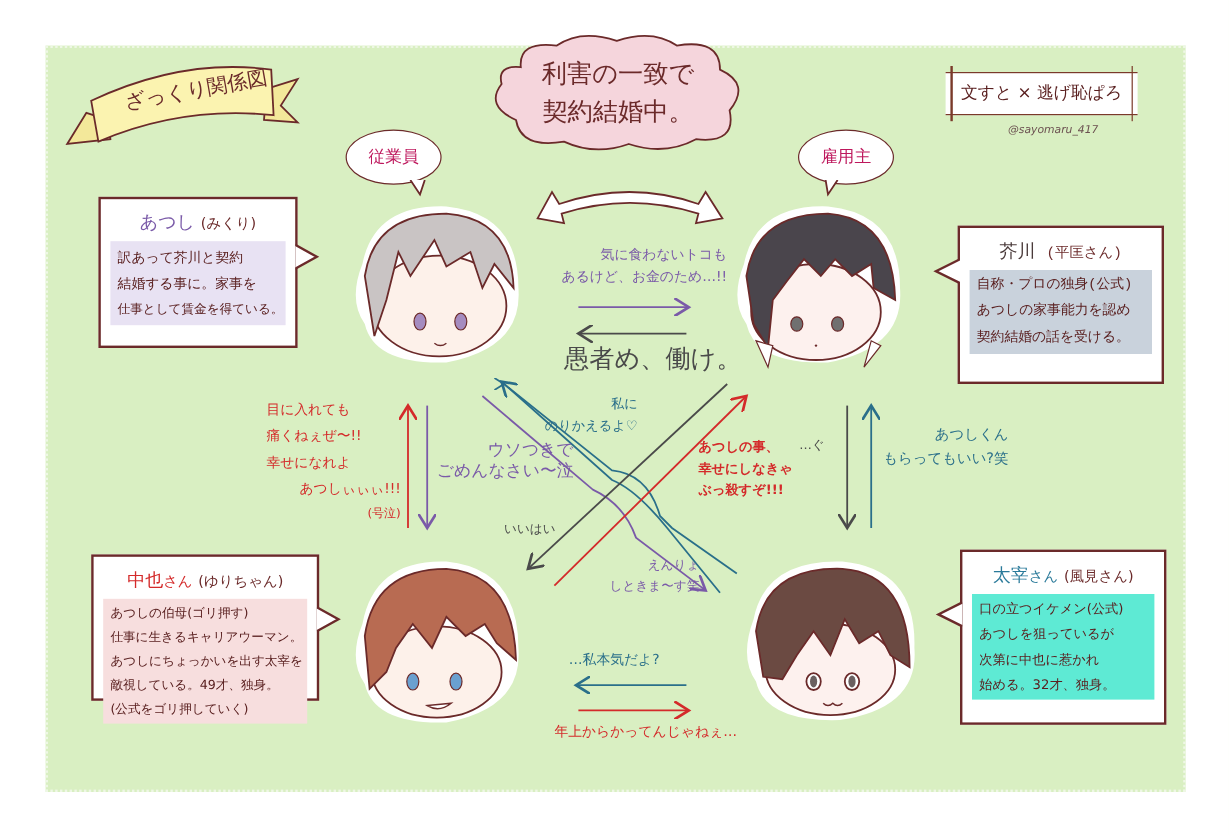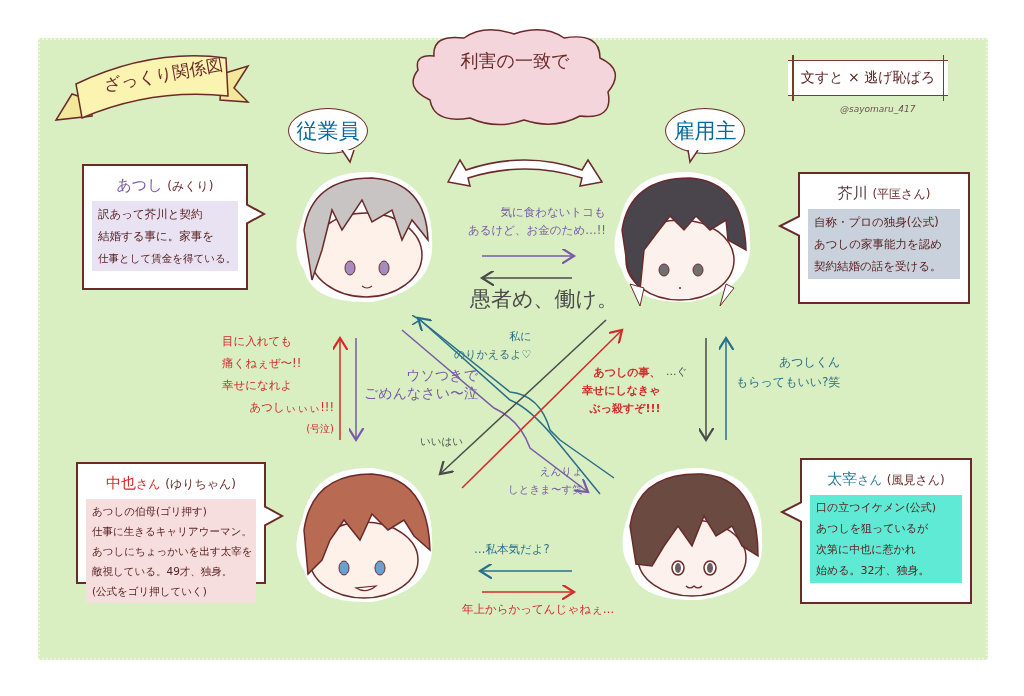--- a/index.html
+++ b/index.html
@@ -7,42 +7,42 @@
   body { position: relative; font-family: "DejaVu Sans", sans-serif; color: #6b2a2a; }
   .canvas { position: absolute; left: 38px; top: 38px; width: 950px; height: 622px; background: #d9efc2; border: 2px dotted #eef7e5; }
   .abs { position: absolute; }
 
   
   .banner { left: 62px; top: 48px; width: 180px; height: 70px; }
   .banner-text { position: absolute; left: 40px; top: 26px; font-size: 17px; color: #6b2a2a; transform: rotate(-10deg); transform-origin: left top; white-space: nowrap; }
 
   
   .cloud { left: 404px; top: 26px; width: 222px; height: 100px; }
-  .cloud-text { position: absolute; left: 0; width: 222px; text-align: center; font-size: 18px; color: #6b2a2a; line-height: 30px; }
+  .cloud-text { position: absolute; left: 0; width: 222px; text-align: center; font-size: 21px; color: #6b2a2a; line-height: 30px; }
 
   
   .title-box { left: 788px; top: 60px; width: 160px; height: 36px; border-top: 1.5px solid #7a3a2a; border-bottom: 1.5px solid #7a3a2a; background: #fff; display:flex; align-items:center; justify-content:center; font-size: 14px; color:#5a2020; }
   .title-box::before, .title-box::after { content:""; position:absolute; top:-6px; bottom:-6px; width:1.5px; background:#7a3a2a; }
   .title-box::before { left: 4px; } .title-box::after { right: 4px; }
   .credit { left: 840px; top: 104px; font-size: 9px; color: #6b5050; font-style: italic; }
 
   
-  .bubble { background:#fff; border:1.5px solid #6b2a2a; border-radius: 50%; display:flex; align-items:center; justify-content:center; font-size: 21px; color:#0369a1; }
+  .bubble { background:#fff; border:1.5px solid #6b2a2a; border-radius: 50%; display:flex; align-items:center; justify-content:center; font-size: 14px; color:#be185d; }
   .bubble-emp { left: 288px; top: 108px; width: 80px; height: 46px; }
   .bubble-boss { left: 665px; top: 108px; width: 80px; height: 46px; }
 
   
   .info { background:#fff; border: 2px solid #6b2a2a; padding: 10px 8px 8px 8px; }
   .info-name { font-size: 15px; text-align:center; margin-bottom: 6px; white-space: nowrap; }
   .info-name small { font-size: 12px; color:#6b2a2a; }
   .info-body { font-size: 11.5px; line-height: 22px; color:#5a2020; padding: 2px 6px; white-space: nowrap; }
   .atsushi { left: 82px; top: 164px; width: 166px; height: 126px; }
   .atsushi .info-name { color:#7a5aa8; }
   .atsushi .info-body { background:#e8e2f3; }
-  .akuta { left: 798px; top: 172px; width: 172px; height: 132px; }
+  .akuta { left: 798px; top: 188px; width: 172px; height: 132px; font-family: Liberation Mono, monospace; }
   .akuta .info-name { color:#4a3a3a; }
   .akuta .info-body { background:#c9d2dc; }
   .chuuya { left: 76px; top: 462px; width: 190px; height: 122px; }
   .chuuya .info-name { color:#d42a2a; }
   .chuuya .info-body { background:#f7dede; }
   .dazai { left: 800px; top: 458px; width: 172px; height: 146px; }
   .dazai .info-name { color:#2a7a9a; }
   .dazai .info-body { background:#5eead4; }
 
   
@@ -68,20 +68,21 @@
     <path d="M24 40 Q100 4 174 14 L176 52 Q100 44 30 74 Z" fill="#fbf3b0" stroke="#6b2a2a" stroke-width="1.5"></path>
   </svg>
   <span class="banner-text">ざっくり関係図</span>
 </div>
 
 <div class="abs cloud">
   <svg width="222" height="100" viewBox="0 0 222 100" style="position:absolute;left:0;top:0">
     <path d="M30 30 Q28 8 60 12 Q80 -2 110 8 Q140 -2 160 12 Q196 6 196 32 Q222 44 204 66 Q210 94 176 90 Q150 104 120 94 Q92 104 66 92 Q30 98 26 74 Q0 62 14 44 Q10 28 30 30 Z" fill="#f5d5dc" stroke="#6b2a2a" stroke-width="1.5"></path>
   </svg>
   <div class="cloud-text" style="top:20px">利害の一致で</div>
+  <div class="cloud-text" style="top:52px">契約結婚中。</div>
 </div>
 
 <div class="abs title-box">文すと × 逃げ恥ぱろ</div>
 <div class="abs credit">@sayomaru_417</div>
 
 <div class="abs bubble bubble-emp">従業員</div>
 <svg class="abs" style="left:340px;top:150px" width="20" height="14">
     <path d="M2 0 L10 12 L14 0" fill="#fff" stroke="#6b2a2a" stroke-width="1.5"></path>
   </svg>
 <div class="abs bubble bubble-boss">雇用主</div>
@@ -249,21 +250,21 @@
   <div>ウソつきで</div>
   <div>ごめんなさい〜泣</div>
 </div>
 
 <div class="rel teal" style="left:454px;top:328px;font-size:11px">
   <div>私に</div>
   <div>のりかえるよ♡</div>
 </div>
 <div class="rel dark" style="left:420px;top:432px;font-size:10.5px">いいはい</div>
 
-<div class="rel red" style="left:582px;top:364px;font-size:11px;font-weight:bold;text-align:right">
+<div class="rel red" style="left:582px;top:364px;font-size:11px;font-weight:bold;text-align:left">
   <div>あつしの事、</div>
   <div>幸せにしなきゃ</div>
   <div>ぶっ殺すぞ!!!</div>
 </div>
 <div class="rel purple" style="left:508px;top:462px;font-size:10.5px">
   <div>えんりょ</div>
   <div>しときま〜す笑</div>
 </div>
 
 <div class="rel dark" style="left:666px;top:362px;font-size:10.5px">…ぐ</div>

